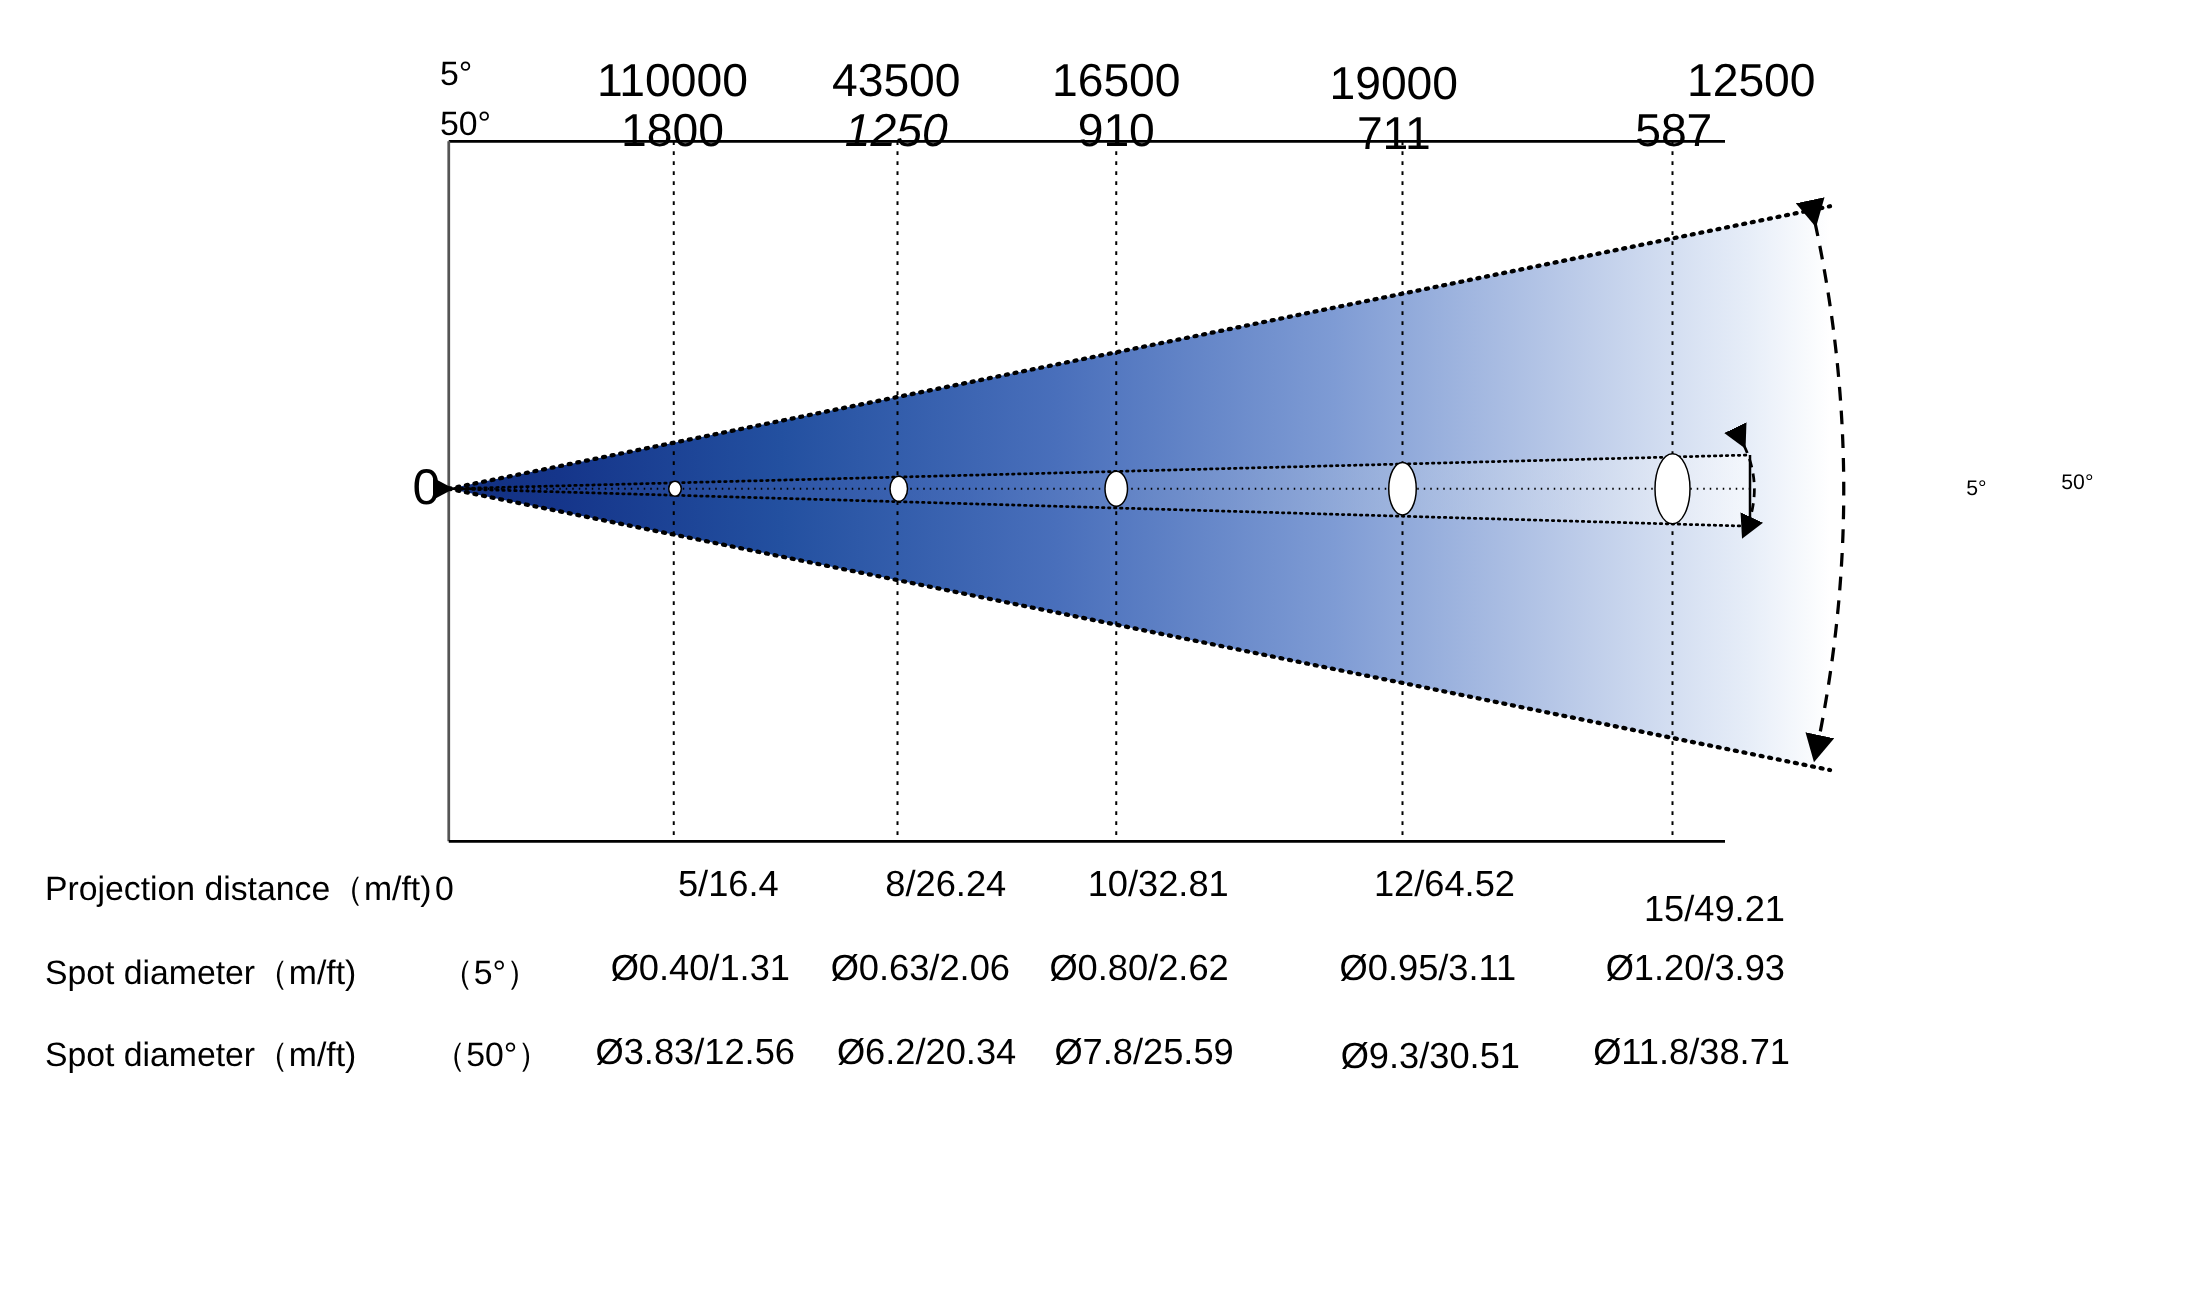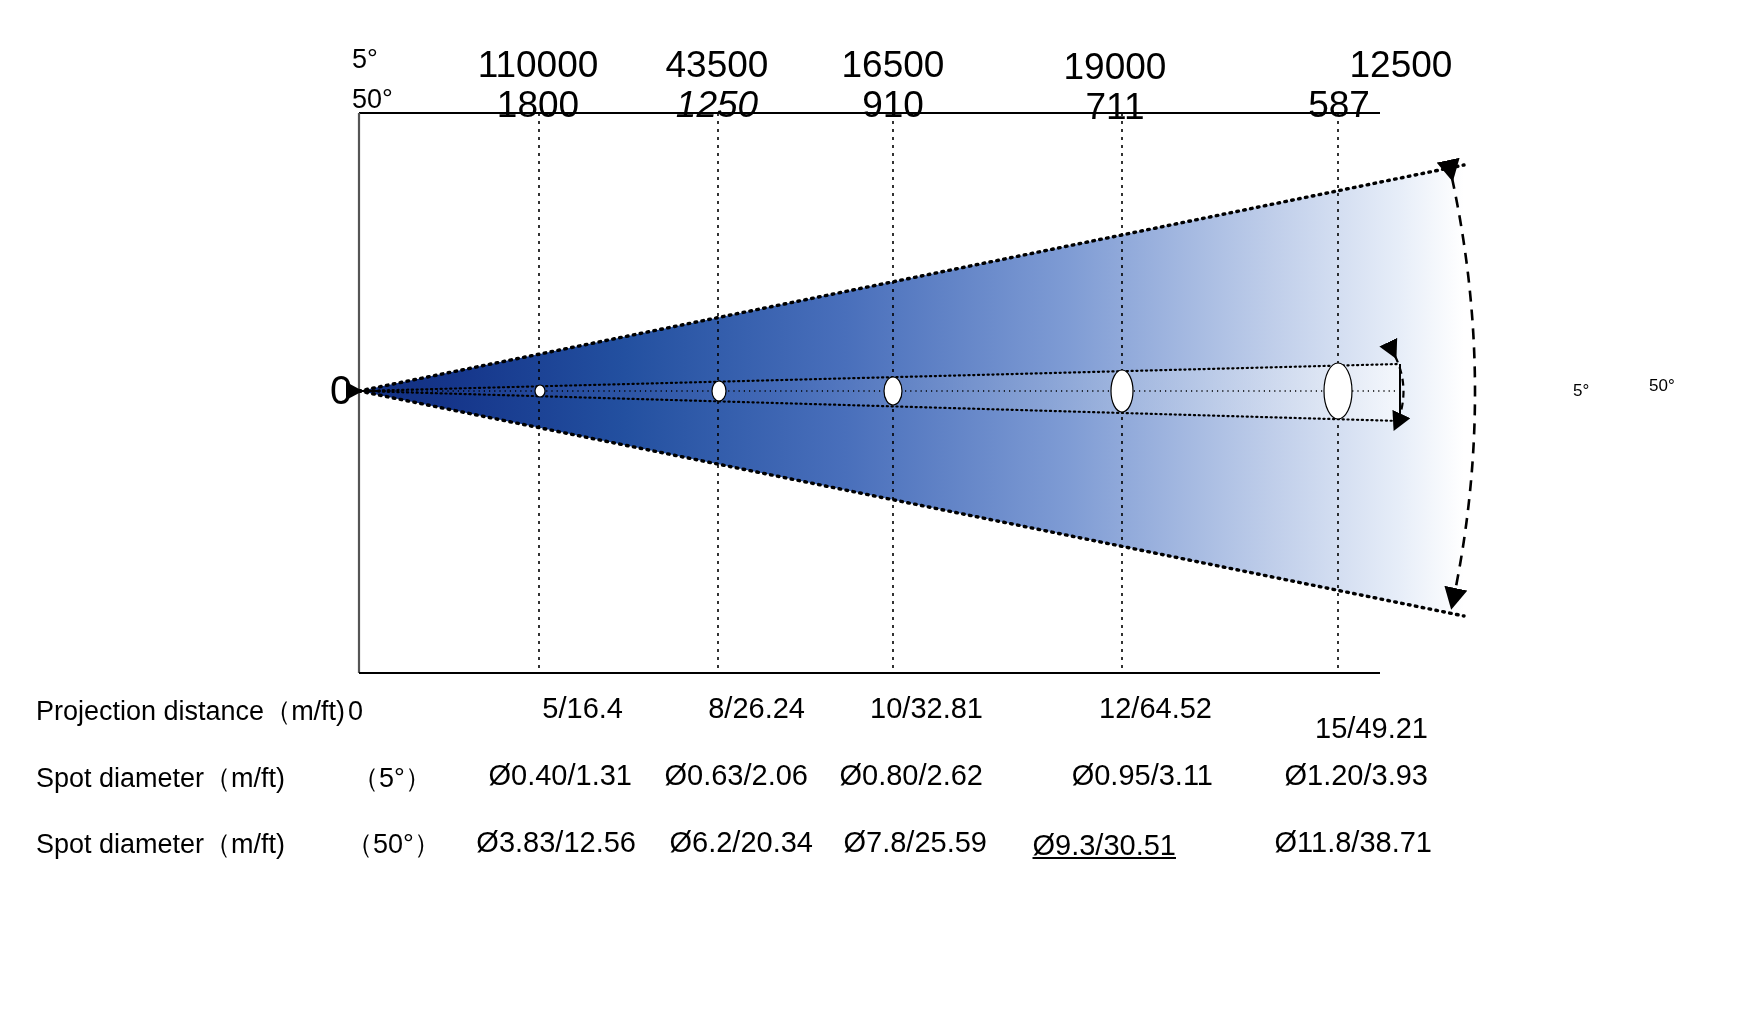--- a/index.html
+++ b/index.html
@@ -118,16 +118,16 @@
   <div class="txt cell" style="left:623px;top:759px;width:185px;">Ø0.63/2.06</div>
   <div class="txt cell" style="left:798px;top:759px;width:185px;">Ø0.80/2.62</div>
   <div class="txt cell" style="left:1028px;top:759px;width:185px;">Ø0.95/3.11</div>
   <div class="txt cell" style="left:1243px;top:759px;width:185px;">Ø1.20/3.93</div>
 
   <div class="txt row-label" style="left:36px;top:826px;">Spot diameter（m/ft)</div>
   <div class="txt row-sub" style="left:346px;top:826px;">（50°）</div>
   <div class="txt cell" style="left:440px;top:826px;width:196px;">Ø3.83/12.56</div>
   <div class="txt cell" style="left:623px;top:826px;width:190px;">Ø6.2/20.34</div>
   <div class="txt cell" style="left:797px;top:826px;width:190px;">Ø7.8/25.59</div>
-  <div class="txt cell" style="left:986px;top:829px;width:190px;text-decoration:underline;">Ø9.3/30.51</div>
+  <div class="txt cell" style="left:1026px;top:829px;width:190px;">Ø9.3/30.51</div>
   <div class="txt cell" style="left:1242px;top:826px;width:190px;">Ø11.8/38.71</div>
 
 </div>
 
 </body></html>

